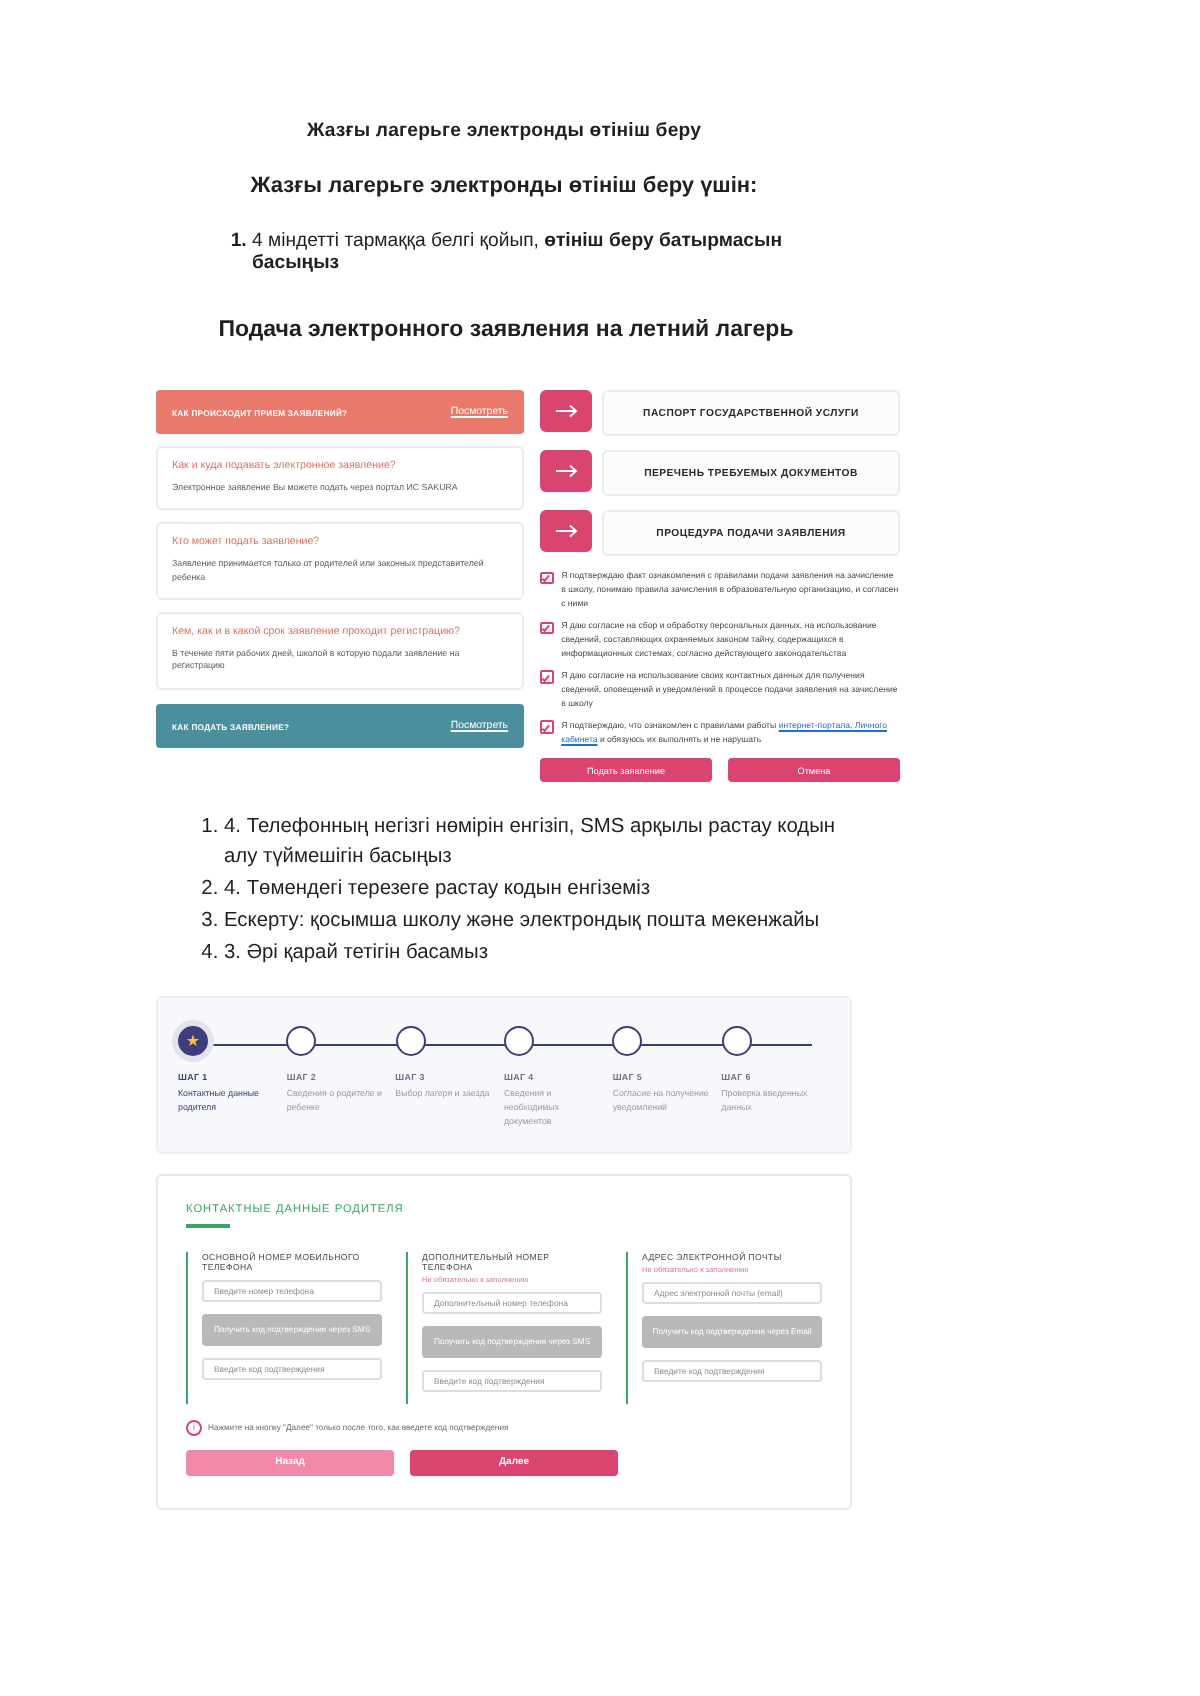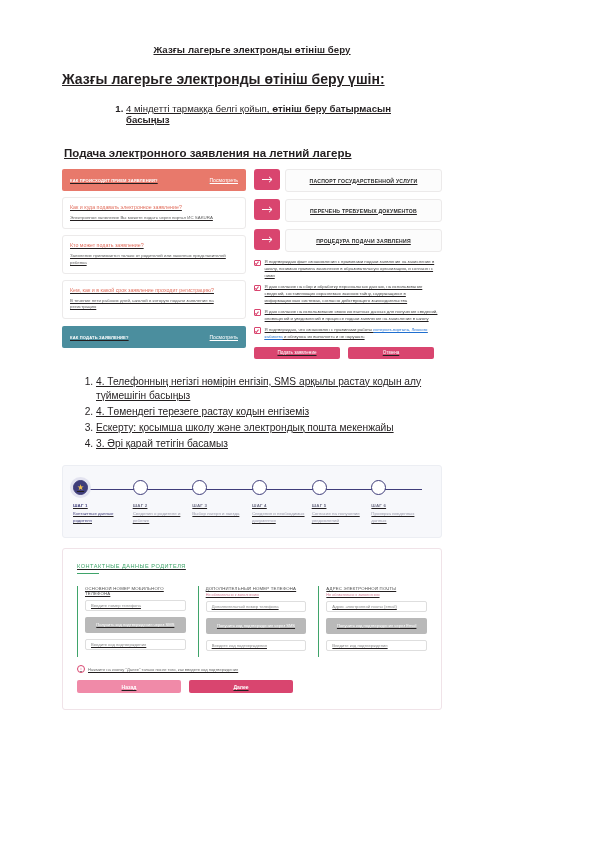--- a/index.html
+++ b/index.html
@@ -11,58 +11,58 @@
     width: 600px;
     height: 848px;
     font-family: "Liberation Sans", sans-serif;
     color: #231f20;
     overflow: hidden;
   }
   .page {
     position: relative;
     width: 504px;
     height: 848px;
-    padding: 0;
-    box-sizing: border-box;
-    text-decoration: underline;
+    padding: 16px;
+    box-sizing: border-box;
   }
 
   
   .doc-head {
     padding: 44px 62px 0 62px;
   }
   .kk-title {
     text-align: center;
     font-size: 9.6px;
     font-weight: bold;
     margin: 0 0 16px 0;
     letter-spacing: 0.1px;
   }
   .kk-sub {
-    text-align: left;
-    font-size: 14px;
+    text-align: center;
+    font-size: 11px;
     font-weight: bold;
     margin: 0 0 16px 0;
   }
   .kk-ol {
-    margin: 16px;
+    margin: 0;
     padding-left: 48px;
     font-size: 9.6px;
   }
   .kk-ol li {
     font-weight: bold;
   }
   .kk-ol li span.reg { font-weight: normal; }
 
   .ru-h2 {
-    margin: 22px 0 10px 0;
+    margin: 22px 0 24px 0;
     font-size: 11.5px;
     font-weight: bold;
     color: #231f20;
     padding-left: 2px;
+    text-align: center;
   }
 
   
   .shot1 {
     margin: 0 62px;
     display: flex;
     gap: 8px;
     align-items: flex-start;
   }
   .col-left { width: 184px; flex: 0 0 184px; }

